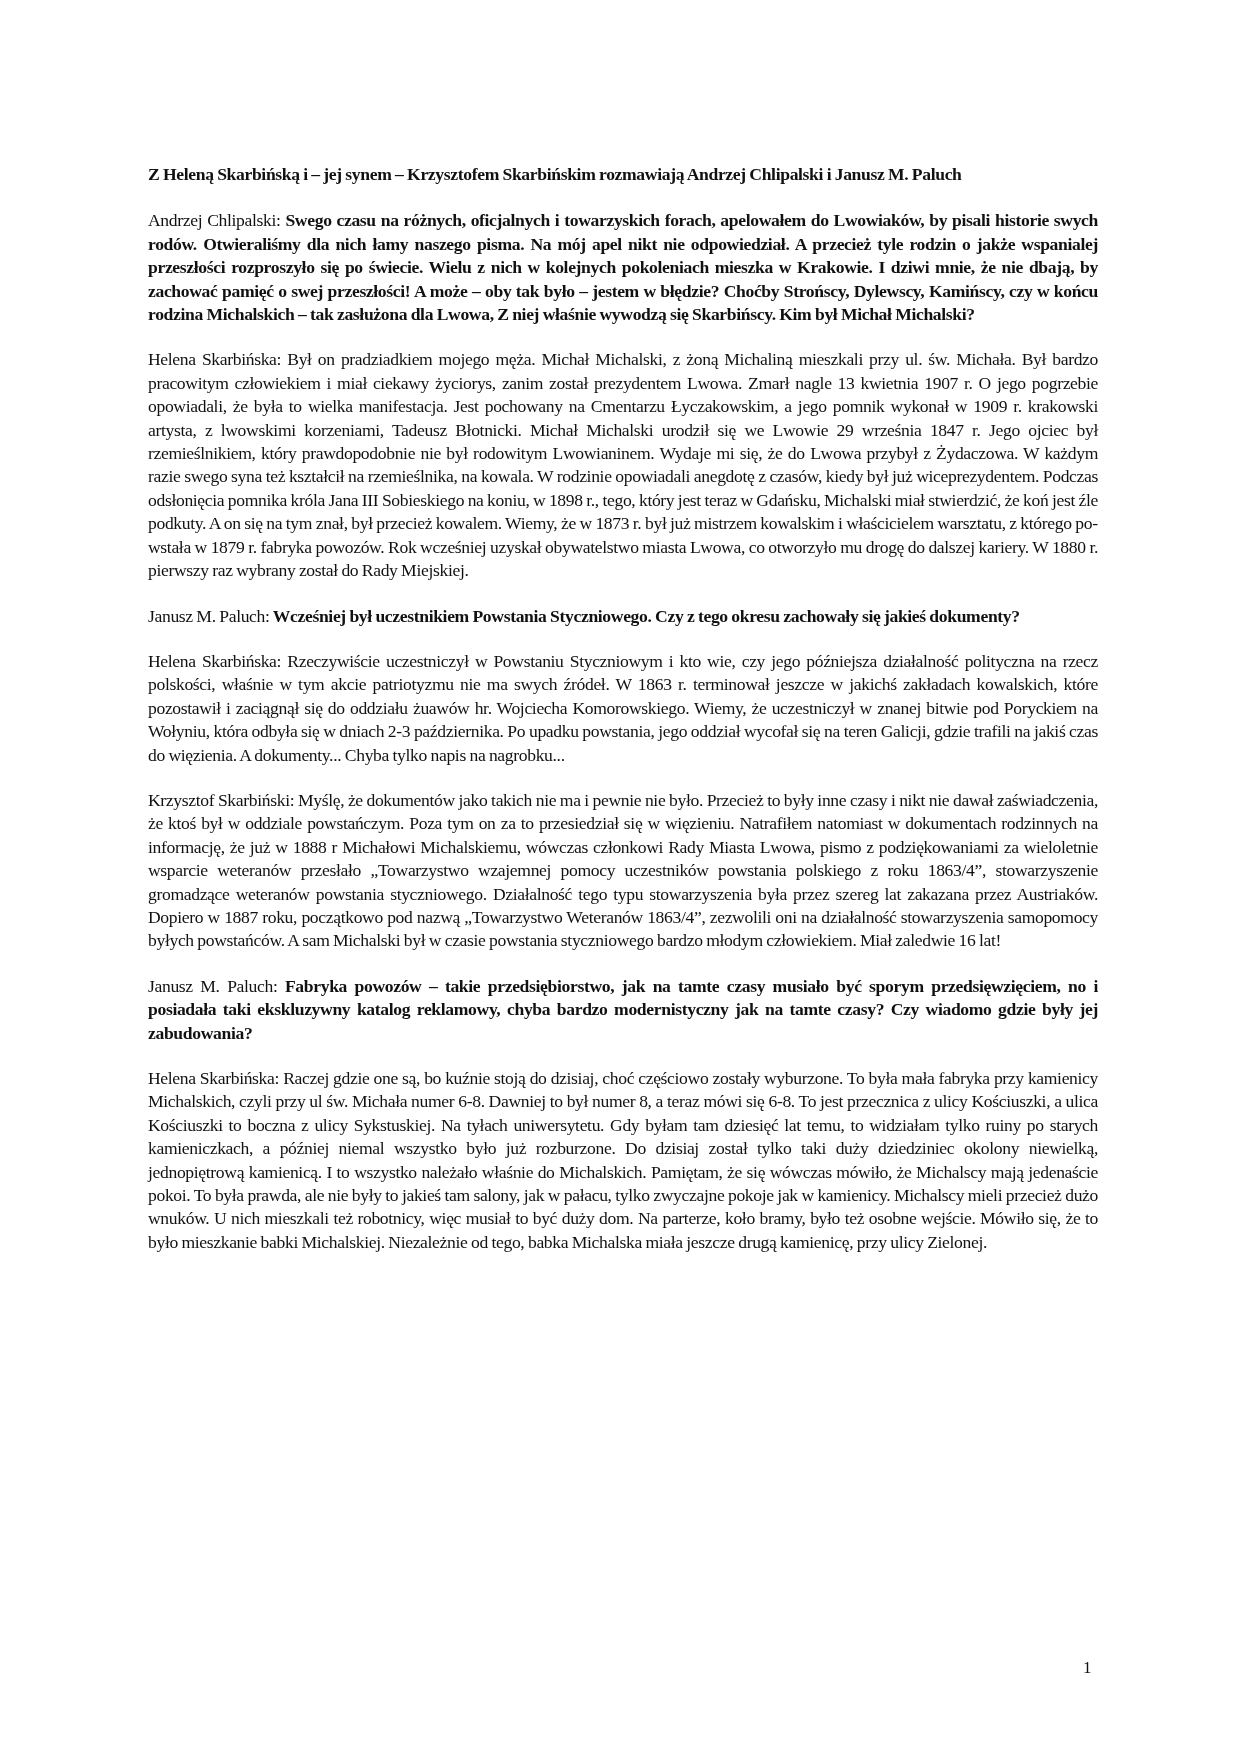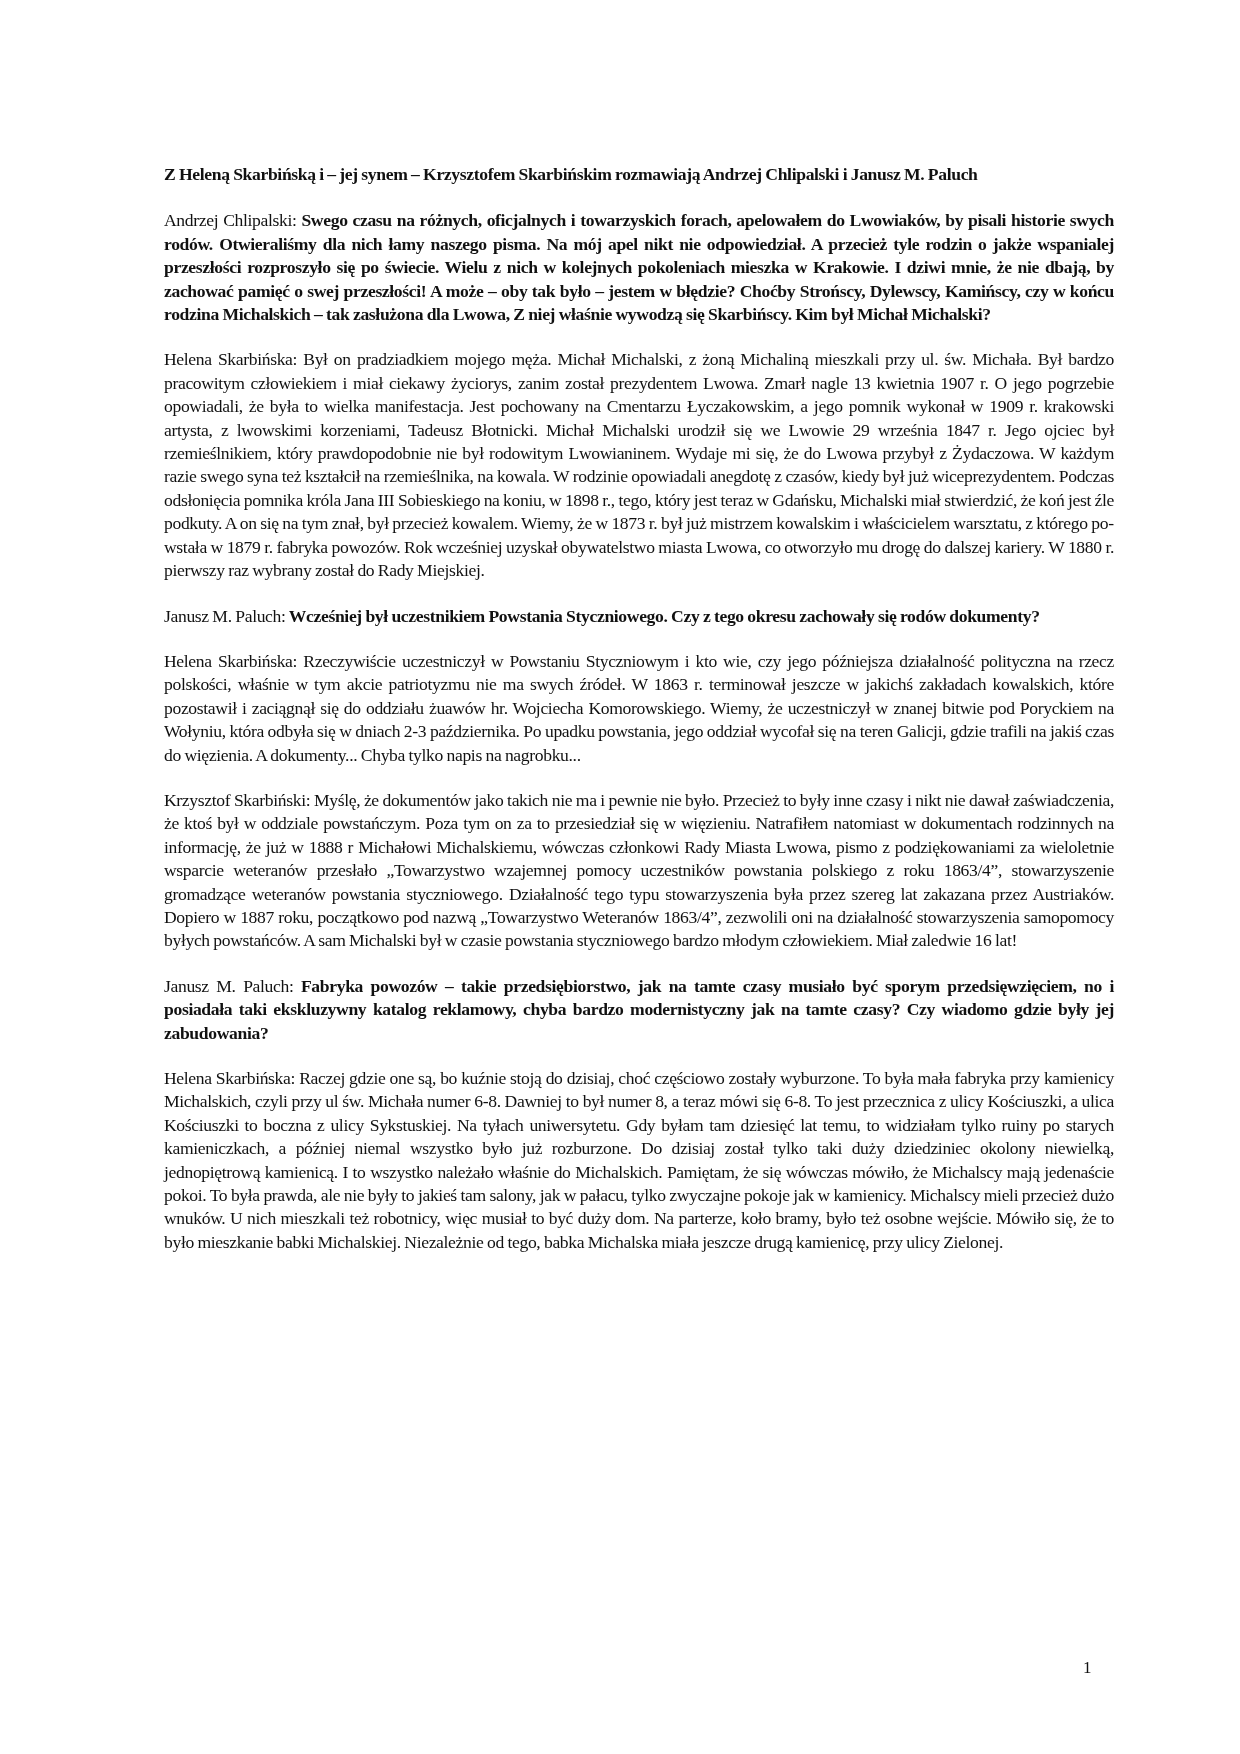--- a/index.html
+++ b/index.html
@@ -10,21 +10,21 @@
     body {
       width: 1240px;
       height: 1754px;
       position: relative;
       overflow: hidden;
       font-family: "Liberation Serif", "DejaVu Serif", serif;
       color: #111111;
     }
     .page {
       position: absolute;
-      left: 164px;
+      left: 148px;
       top: 163px;
       width: 950px;
     }
     .para {
       margin: 0 0 22px 0;
       font-size: 17.6px;
       line-height: 23.4px;
       text-align: justify;
       letter-spacing: -0.35px;
       word-spacing: -0.5px;
@@ -53,21 +53,21 @@
 
   <p class="para bold">
     <span class="speaker">Andrzej Chlipalski:</span><span> Swego czasu na różnych, oficjalnych i towarzyskich forach, apelowałem do Lwowia­ków, by pisali historie swych rodów. Otwieraliśmy dla nich łamy naszego pisma. Na mój apel nikt nie odpowiedział. A przecież tyle rodzin o jakże wspanialej przeszłości rozproszyło się po świecie. Wielu z nich w kolejnych pokoleniach mieszka w Krakowie. I dziwi mnie, że nie dbają, by zachować pamięć o swej przeszłości! A może – oby tak było – jestem w błędzie? Choćby Strońscy, Dylewscy, Kamińscy, czy w koń­cu rodzina Michalskich – tak zasłużona dla Lwowa, Z niej właśnie wywodzą się Skarbińscy. Kim był Mi­chał Michalski?</span>
   </p>
 
   <p class="para">
     <span class="speaker">Helena Skarbińska</span><span>: Był on pradziadkiem mojego męża. Michał Michalski, z żoną Michaliną mieszkali przy ul. św. Michała. Był bardzo pracowitym człowiekiem i miał ciekawy życiorys, zanim został prezydentem Lwowa. Zmarł nagle 13 kwietnia 1907 r. O jego pogrzebie opowiadali, że była to wielka manifestacja. Jest pochowany na Cmentarzu Łyczakowskim, a jego pomnik wykonał w 1909 r. krakowski artysta, z lwowskimi korzeniami, Tadeusz Błotnicki. Michał Michalski urodził się we Lwowie 29 września 1847 r. Jego ojciec był rzemieślnikiem, który prawdopodobnie nie był rodowitym Lwowianinem. Wydaje mi się, że do Lwowa przybył z Żydaczowa. W każdym razie swego syna też kształcił na rzemieślnika, na kowala. W rodzinie opowiadali anegdotę z czasów, kiedy był już wiceprezydentem. Podczas odsłonięcia pomnika króla Jana III Sobieskiego na koniu, w 1898 r., tego, który jest teraz w Gdańsku, Michalski miał stwierdzić, że koń jest źle podkuty. A on się na tym znał, był przecież kowalem. Wiemy, że w 1873 r. był już mistrzem kowalskim i właścicielem warsztatu, z którego po­wstała w 1879 r. fabryka powozów. Rok wcześniej uzyskał obywatelstwo miasta Lwowa, co otworzyło mu dro­gę do dalszej kariery. W 1880 r. pierwszy raz wybrany został do Rady Miejskiej.</span>
   </p>
 
   <p class="para bold">
-    <span class="speaker">Janusz M. Paluch:</span><span> Wcześniej był uczestnikiem Powstania Styczniowego. Czy z tego okresu zachowały się rodów dokumenty?</span>
+    <span class="speaker">Janusz M. Paluch:</span><span> Wcześniej był uczestnikiem Powstania Styczniowego. Czy z tego okresu zachowały się jakieś dokumenty?</span>
   </p>
 
   <p class="para">
     <span class="speaker">Helena Skarbińska</span><span>: Rzeczywiście uczestniczył w Powstaniu Styczniowym i kto wie, czy jego późniejsza dzia­łalność polityczna na rzecz polskości, właśnie w tym akcie patriotyzmu nie ma swych źródeł. W 1863 r. termi­nował jeszcze w jakichś zakładach kowalskich, które pozostawił i zaciągnął się do oddziału żuawów hr. Wojcie­cha Komorowskiego. Wiemy, że uczestniczył w znanej bitwie pod Poryckiem na Wołyniu, która odbyła się w dniach 2-3 października. Po upadku powstania, jego oddział wycofał się na teren Galicji, gdzie trafili na jakiś czas do więzienia. A dokumenty... Chyba tylko napis na nagrobku...</span>
   </p>
 
   <p class="para">
     <span class="speaker">Krzysztof Skarbiński:</span><span> Myślę, że dokumentów jako takich nie ma i pewnie nie było. Przecież to były inne czasy i nikt nie dawał zaświadczenia, że ktoś był w oddziale powstańczym. Poza tym on za to przesiedział się w wię­zieniu. Natrafiłem natomiast w dokumentach rodzinnych na informację, że już w 1888 r Michałowi Michalskie­mu, wówczas członkowi Rady Miasta Lwowa, pismo z podziękowaniami za wieloletnie wsparcie weteranów przesłało „Towarzystwo wzajemnej pomocy uczestników powstania polskiego z roku 1863/4”, stowarzyszenie gromadzące weteranów powstania styczniowego. Działalność tego typu stowarzyszenia była przez szereg lat zakazana przez Austriaków. Dopiero w 1887 roku, początkowo pod nazwą „Towarzystwo Weteranów 1863/4”, zezwolili oni na działalność stowarzyszenia samopomocy byłych powstańców. A sam Michalski był w czasie powstania styczniowego bardzo młodym człowiekiem. Miał zaledwie 16 lat!</span>
   </p>
 

